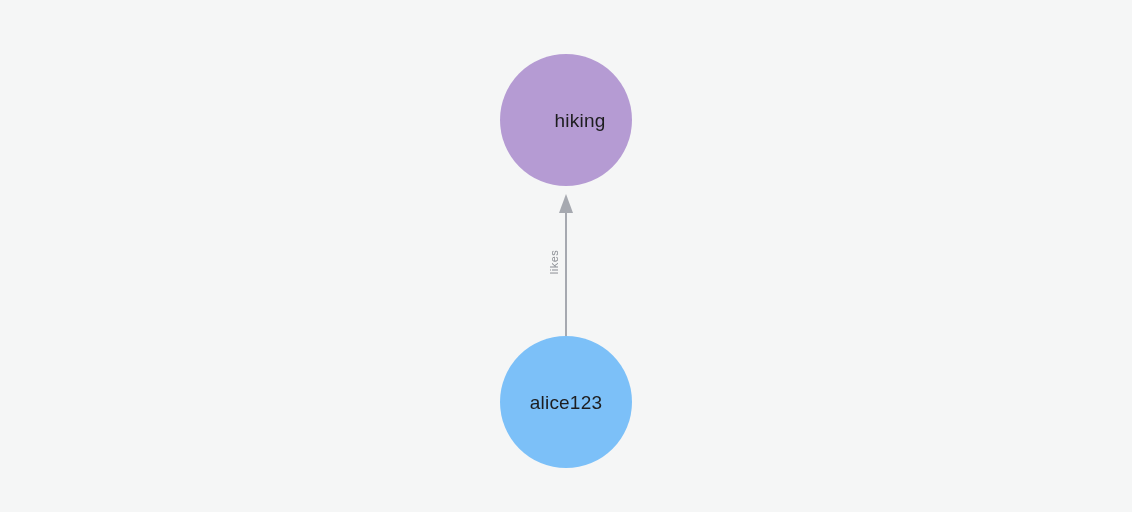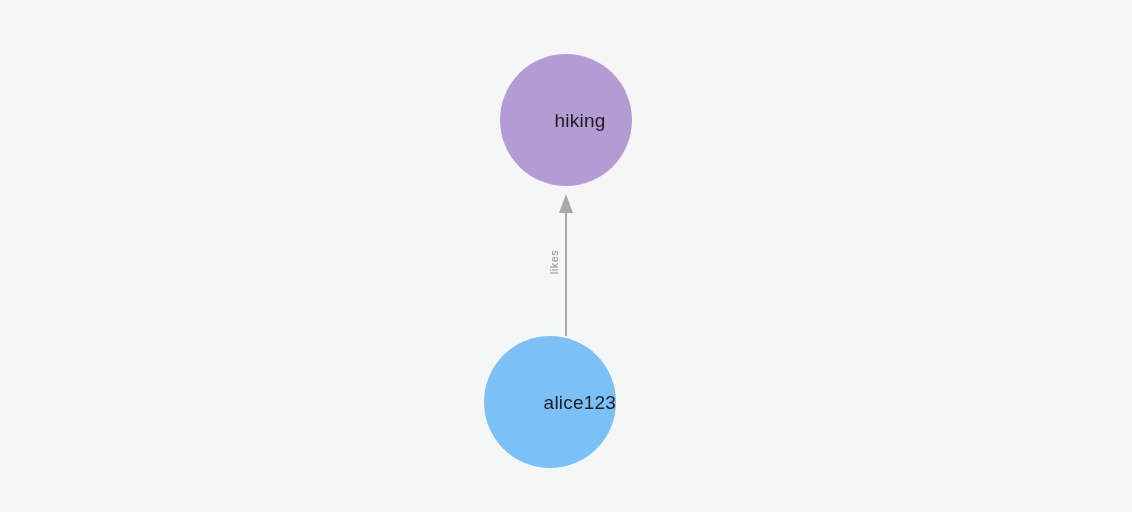--- a/index.html
+++ b/index.html
@@ -21,23 +21,22 @@
     display: flex;
     align-items: center;
     justify-content: center;
     cursor: pointer;
   }
   .node-hiking {
     left: 500px;
     top: 54px;
   }
   .node-alice {
-    left: 484px;
+    left: 500px;
     top: 336px;
-    justify-content: flex-end;
   }
   .node-label {
     font-size: 19px;
     line-height: 1;
     letter-spacing: 0.2px;
   }
   .edge {
     position: absolute;
     left: 536px;
     top: 194px;

